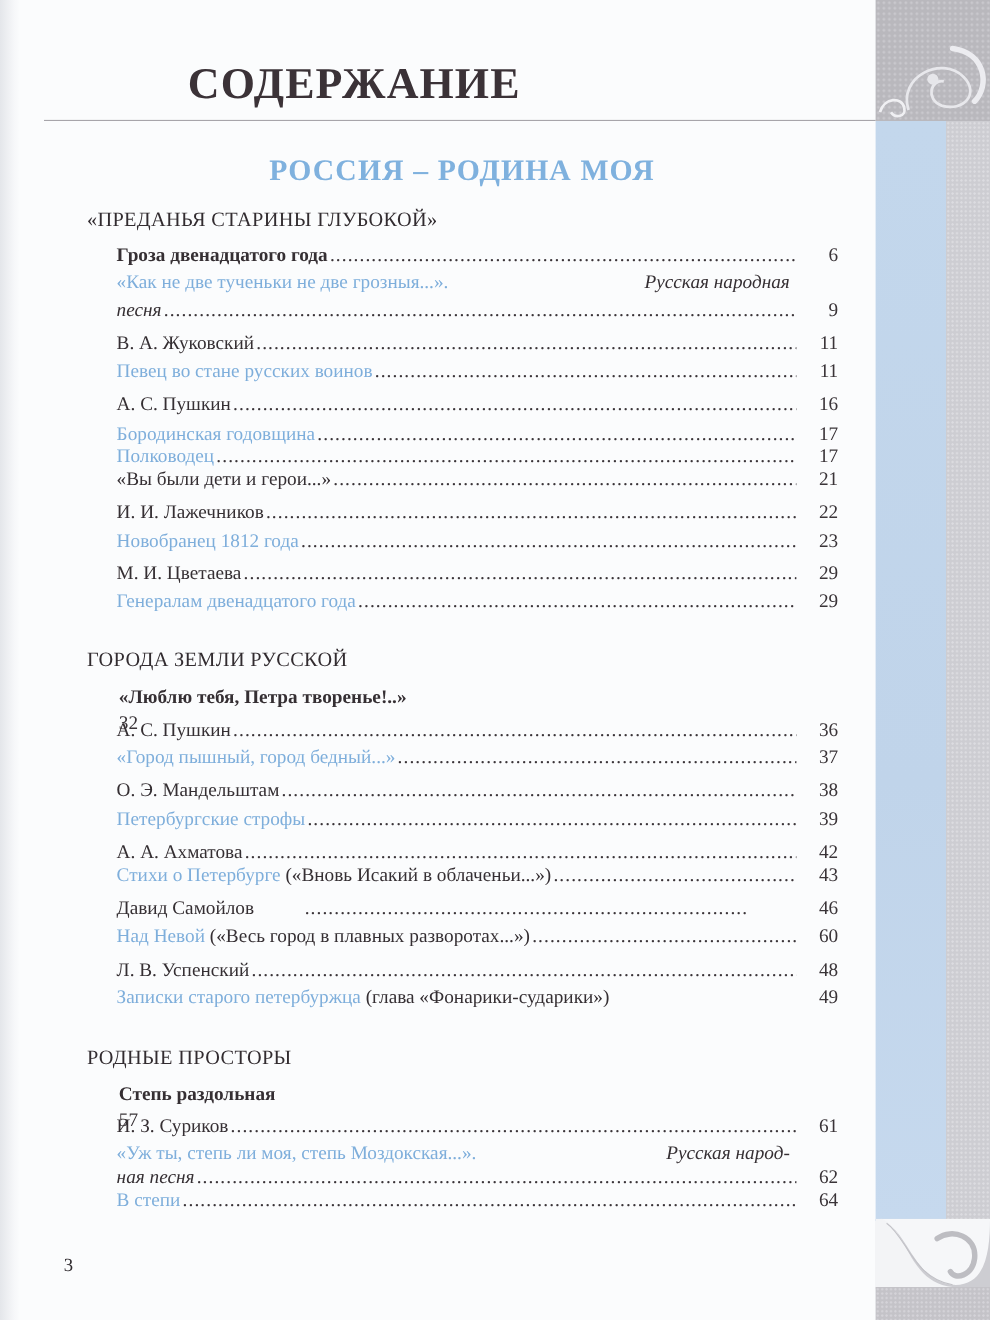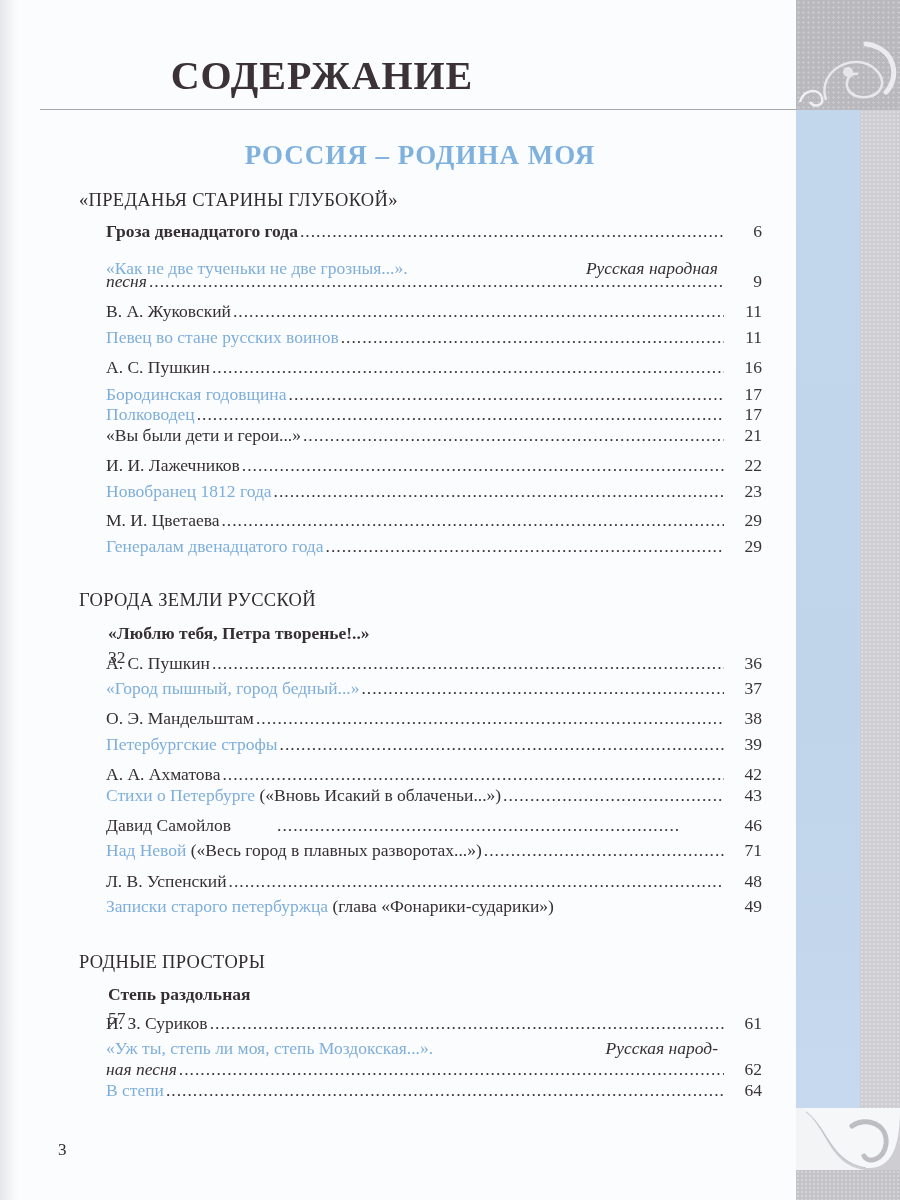--- a/index.html
+++ b/index.html
@@ -186,21 +186,21 @@
 <div class="part-title">РОССИЯ – РОДИНА МОЯ</div>
 
 <div class="section-head" style="top:190px;">«ПРЕДАНЬЯ СТАРИНЫ ГЛУБОКОЙ»</div>
 
 <div class="row" style="top:219px;">
   <span class="txt dark bold">Гроза двенадцатого года</span>
   <span class="dots"></span>
   <span class="num">6</span>
 </div>
 
-<div class="wrap-line" style="top:256px;">
+<div class="wrap-line" style="top:244px;">
   <span class="blue">«Как не две тученьки не две грозныя...».</span>
   <span class="dark ital">Русская народная</span>
 </div>
 <div class="row" style="top:269px;">
   <span class="txt dark ital">песня</span>
   <span class="dots"></span>
   <span class="num">9</span>
 </div>
 
 <div class="row" style="top:299px;">
@@ -292,21 +292,21 @@
   <span class="num">43</span>
 </div>
 <div class="row" style="top:813px;gap:44px;">
   <span class="txt dark">Давид Самойлов</span>
   <span class="dots"></span>
   <span class="num">46</span>
 </div>
 <div class="row" style="top:838px;">
   <span class="txt"><span class="blue">Над Невой</span> <span class="dark">(«Весь город в плавных разворотах...»)</span></span>
   <span class="dots"></span>
-  <span class="num">71</span>
+  <span class="num">60</span>
 </div>
 <div class="row" style="top:869px;">
   <span class="txt dark">Л. В. Успенский</span>
   <span class="dots"></span>
   <span class="num">48</span>
 </div>
 <div class="row nodots" style="top:894px;">
   <span class="txt"><span class="blue">Записки старого петербуржца</span> <span class="dark">(глава «Фонарики-сударики»)</span></span>
   <span class="spacer"></span>
   <span class="num">49</span>

